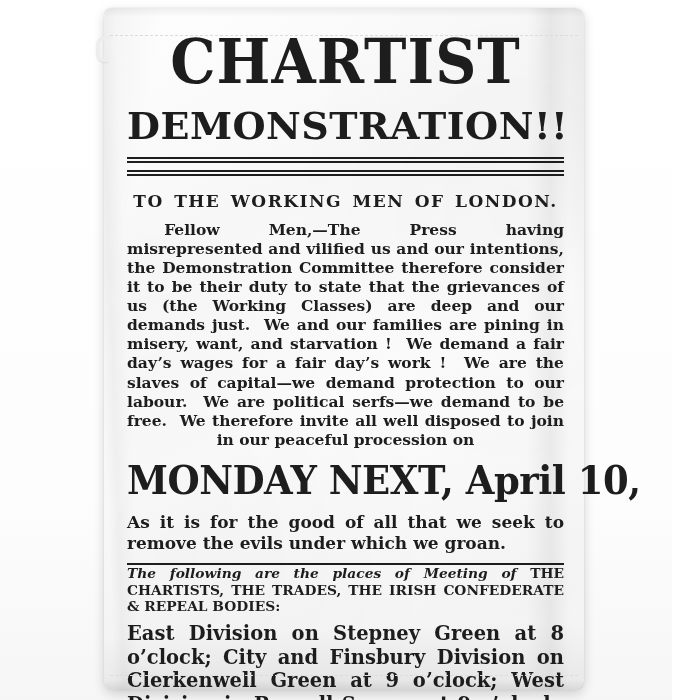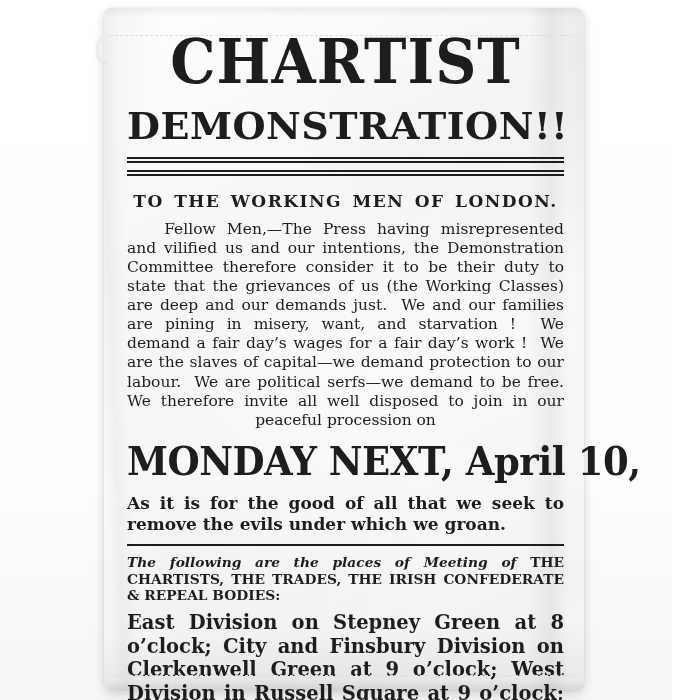--- a/index.html
+++ b/index.html
@@ -49,29 +49,29 @@
     font-size:57px; font-weight:bold; line-height:1.0; letter-spacing:1px;
     transform:scaleY(1.08); transform-origin:top center; margin-top:8px;
   }
   .title-2 { font-size:38px; font-weight:bold; line-height:1.0; margin-top:20px; letter-spacing:0.5px; }
   .rule-double { height:6px; border-top:2px solid var(--ink,#1d1d1d); border-bottom:2px solid var(--ink,#1d1d1d); margin-top:12px; }
   .rule-double.below { margin-top:7px; }
   .rule-single { border-top:2px solid var(--ink,#1d1d1d); margin-top:9px; }
   .motto { font-size:23px; font-weight:bold; font-style:italic; margin-top:9px; letter-spacing:0.5px; white-space:nowrap; }
   .address-heading { font-size:17px; font-weight:bold; letter-spacing:1.5px; word-spacing:3px; margin-top:15px;text-align:center; }
   .body-par {
-    margin-top:9px; font-size:15.5px; font-weight:normal; line-height:1.23;
+    margin-top:9px; font-size:15.5px; font-weight:bold; line-height:1.23;
     text-align:justify; text-align-last:center; text-indent:2.4em; white-space:pre-wrap;
   }
   .date-heading {
     font-size:37px; font-weight:bold; line-height:1.0; margin-top:12px; letter-spacing:-0.5px;
     transform:scaleY(1.07); transform-origin:top center; white-space:nowrap;
   }
   .purpose { margin-top:14px; font-size:17px; font-weight:bold; line-height:1.25; text-align:justify; }
-  .meeting-intro { margin-top:8px; font-size:13.8px; font-weight:bold; line-height:1.2; text-align:justify; }
+  .meeting-intro { margin-top:0; font-size:13.8px; font-weight:bold; line-height:1.2; text-align:justify; }
   .meeting-intro .it { font-style:italic; }
   .divisions {
     margin-top:7px; font-size:19.5px; font-weight:bold; line-height:1.22; text-align:justify;
   }
 </style>
 </head>
 <body>
 
 <div class="scene">
   <div class="towel">

